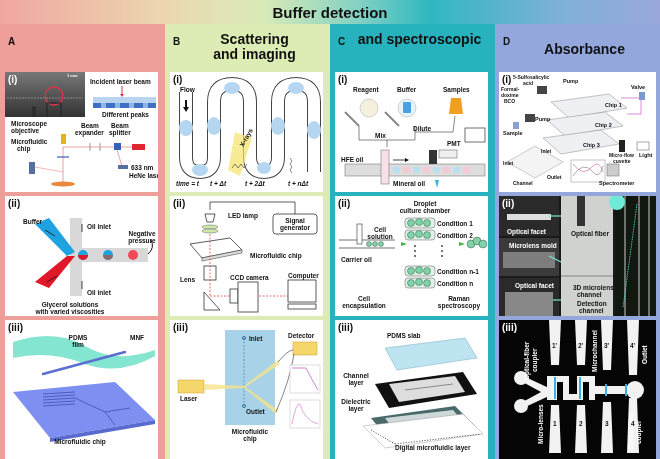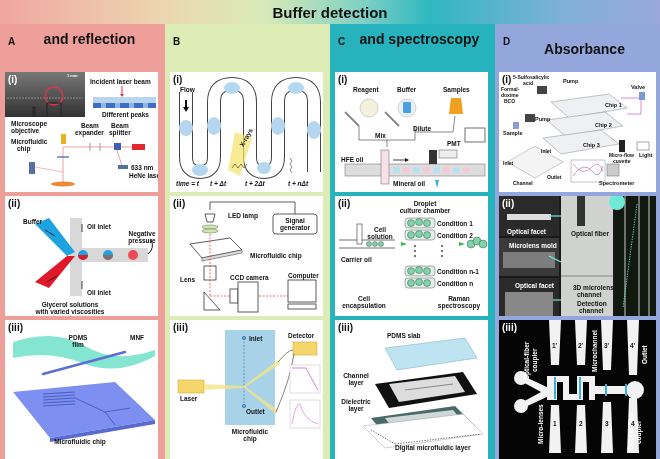--- a/index.html
+++ b/index.html
@@ -34,21 +34,20 @@
   .dark { background: #1a1a1a; }
 </style>
 </head>
 <body>
 
 <div class="top-banner">Buffer detection</div>
 
 <div class="col col-a">
   <div class="col-letter">A</div>
   <div class="col-title">
-    <div>and reflection</div>
   </div>
 
   <div class="panel p1">
     <div class="plabel light">(i)</div>
     <svg width="153" height="120">
       <rect x="0" y="0" width="80" height="45" fill="#5a5a5a"></rect>
       <rect x="0" y="0" width="80" height="45" fill="url(#semg)"></rect>
       <defs>
           <linearGradient id="semg" x1="0" y1="0" x2="0" y2="1">
             <stop offset="0" stop-color="#777"></stop>
@@ -142,20 +141,24 @@
     </svg>
     <div class="t b c" style="left:58px;top:14px;width:30px">PDMS</div>
     <div class="t b c" style="left:58px;top:21px;width:30px">film</div>
     <div class="t b" style="left:125px;top:14px">MNF</div>
     <div class="t b c" style="left:20px;top:118px;width:110px">Microfluidic chip</div>
   </div>
 </div>
 
 <div class="col col-b">
   <div class="col-letter">B</div>
+  <div class="col-title">
+    <div>Scattering</div>
+    <div>and imaging</div>
+  </div>
 
   <div class="panel p1">
     <div class="plabel">(i)</div>
     <svg width="153" height="120">
       <path d="M16 20 L16 85 Q16 100 30 100 Q44 100 44 85 L44 30 Q44 12 62 12 Q80 12 80 30 L80 85 Q80 100 94 100 Q108 100 108 85 L108 30 Q108 12 126 12 Q144 12 144 30 L144 100" fill="none" stroke="#444" stroke-width="14"></path>
       <path d="M16 20 L16 85 Q16 100 30 100 Q44 100 44 85 L44 30 Q44 12 62 12 Q80 12 80 30 L80 85 Q80 100 94 100 Q108 100 108 85 L108 30 Q108 12 126 12 Q144 12 144 30 L144 100" fill="none" stroke="#fff" stroke-width="12"></path>
       <g fill="#b4d6f0">
         <ellipse cx="16" cy="56" rx="7" ry="8"></ellipse>
           <ellipse cx="44" cy="54" rx="7" ry="9"></ellipse>
           <ellipse cx="30" cy="98" rx="8" ry="6"></ellipse>
@@ -230,21 +233,21 @@
     <div class="t b" style="left:76px;top:88px">Outlet</div>
     <div class="t b" style="left:10px;top:75px">Laser</div>
     <div class="t b c" style="left:55px;top:108px;width:50px">Microfluidic</div>
     <div class="t b c" style="left:55px;top:115px;width:50px">chip</div>
   </div>
 </div>
 
 <div class="col col-c">
   <div class="col-letter">C</div>
   <div class="col-title">
-    <div>and spectroscopy</div>
+    <div>and spectroscopic</div>
   </div>
 
   <div class="panel p1">
     <div class="plabel">(i)</div>
     <svg width="153" height="120">
       <circle cx="34" cy="36" r="9" fill="#f5f0dc" stroke="#aaa" stroke-width="0.5"></circle>
       <circle cx="72" cy="36" r="9" fill="#e8f2fa" stroke="#aaa" stroke-width="0.5"></circle>
       <rect x="68" y="30" width="8" height="11" rx="1" fill="#4aa0e0"></rect>
       <path d="M116 26 L126 26 L128 42 L114 42 Z" fill="#f0a020"></path>
       <line x1="10" y1="40" x2="24" y2="54" stroke="#888" stroke-width="2"></line>

